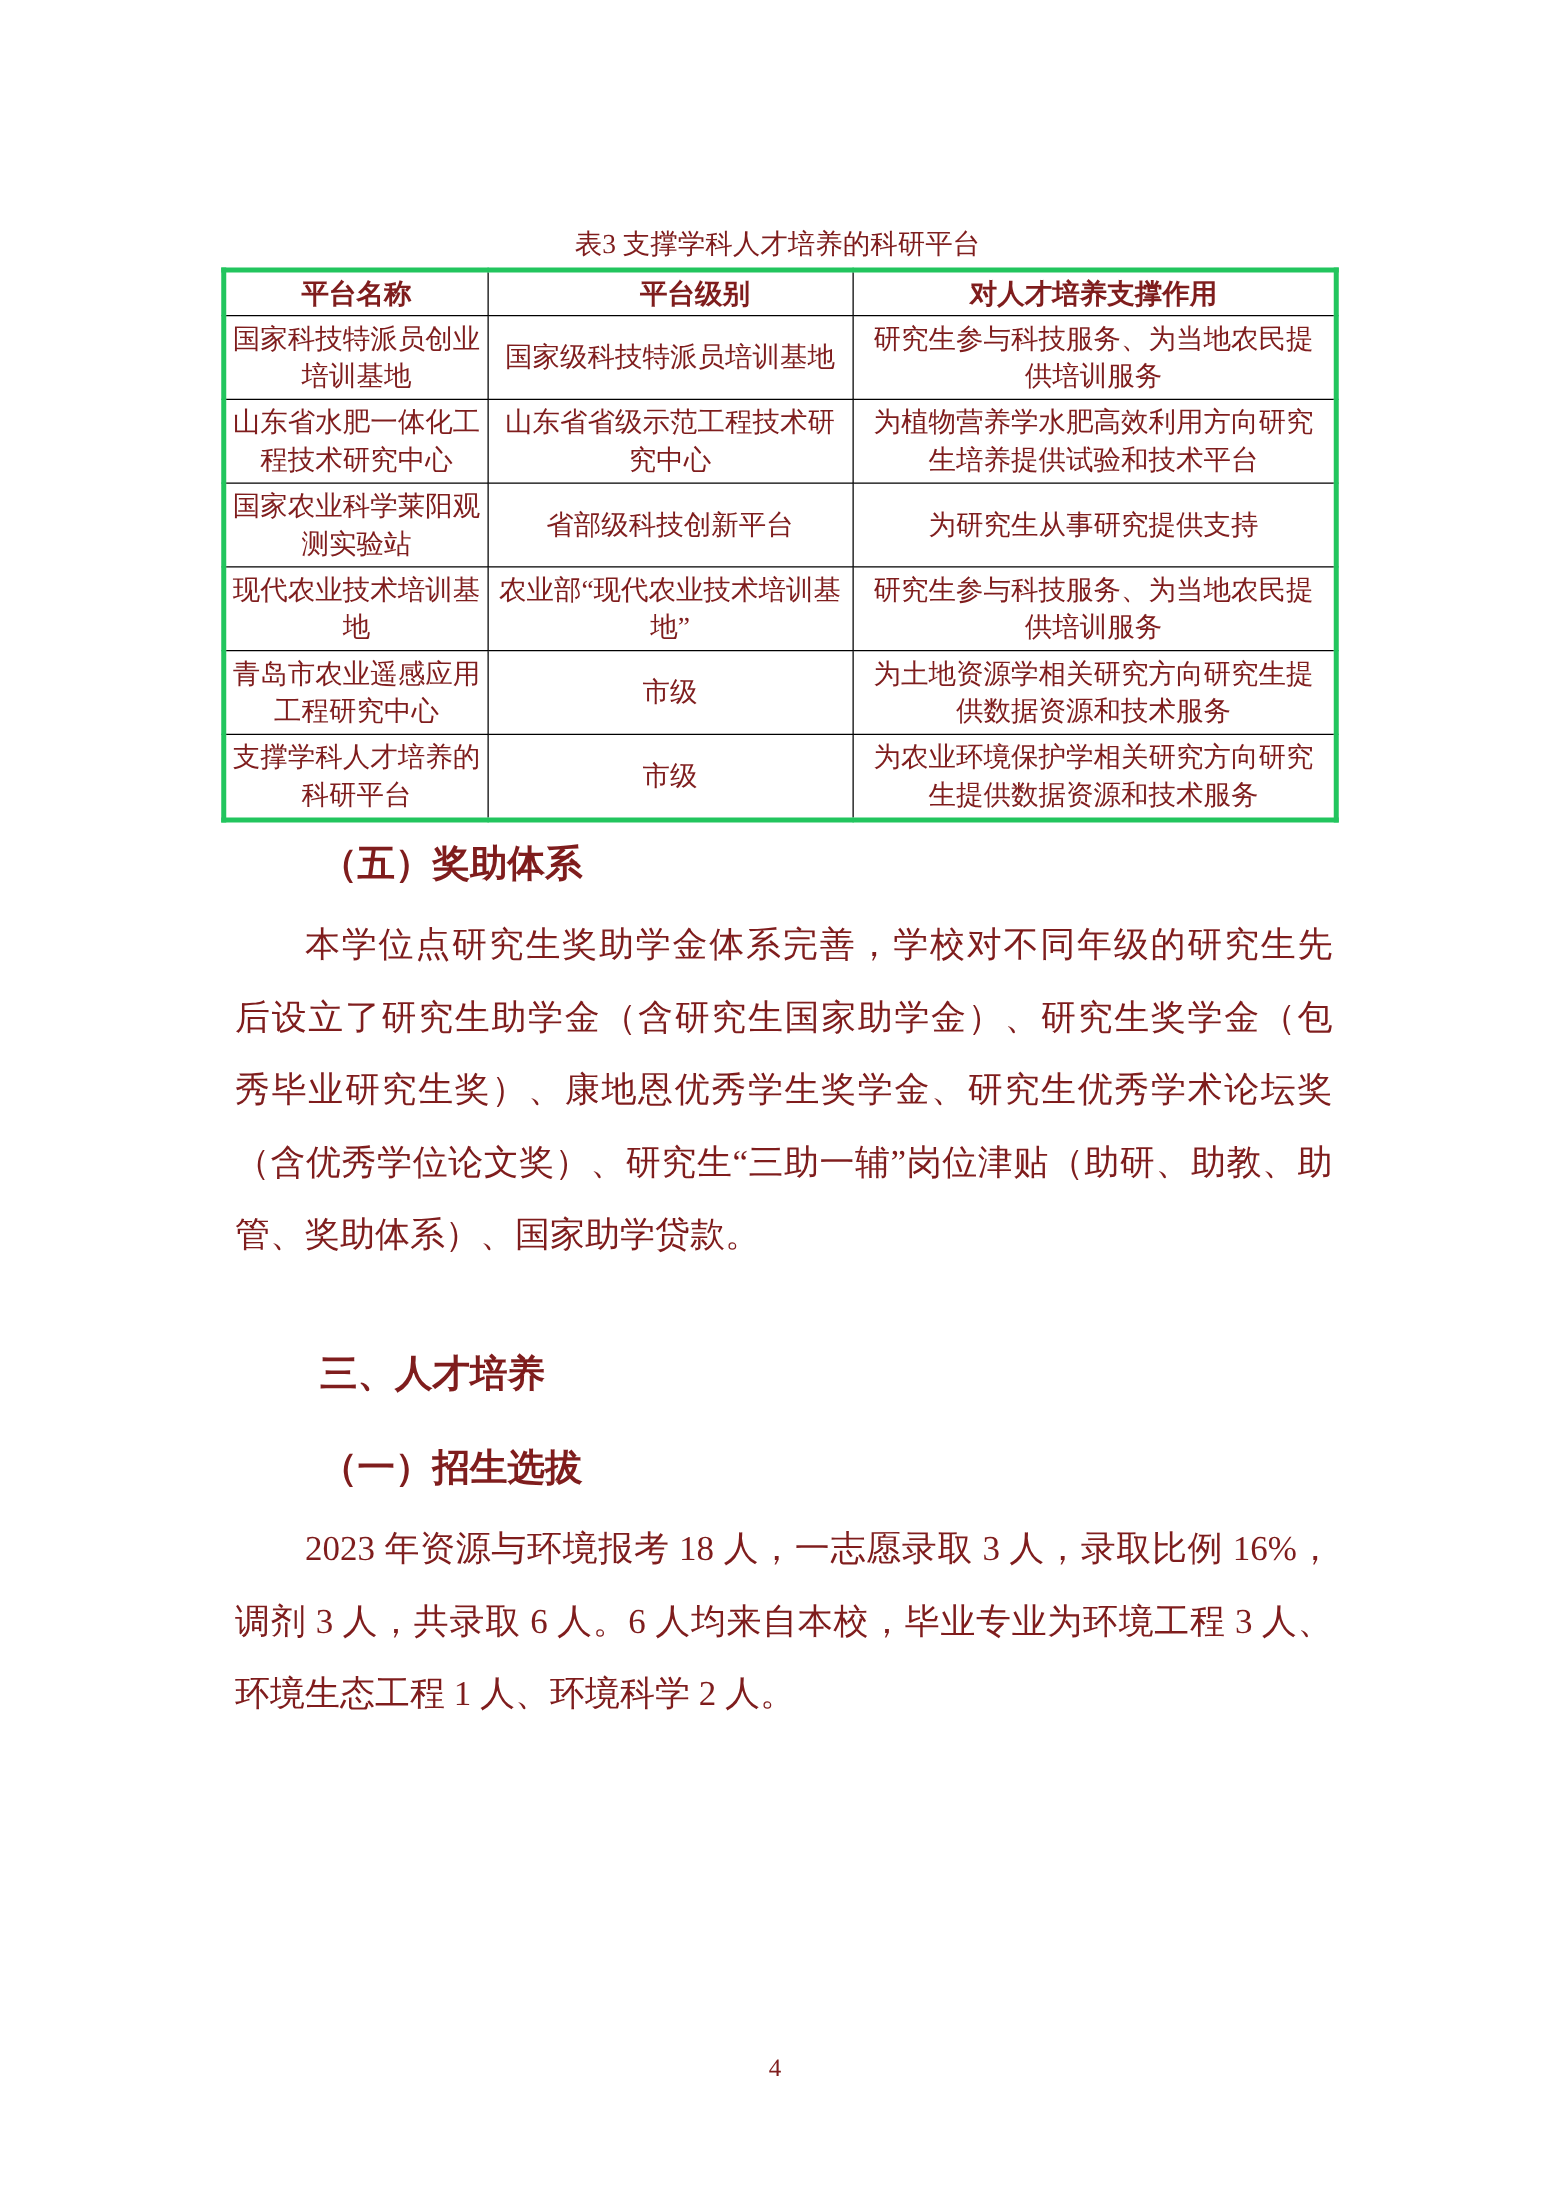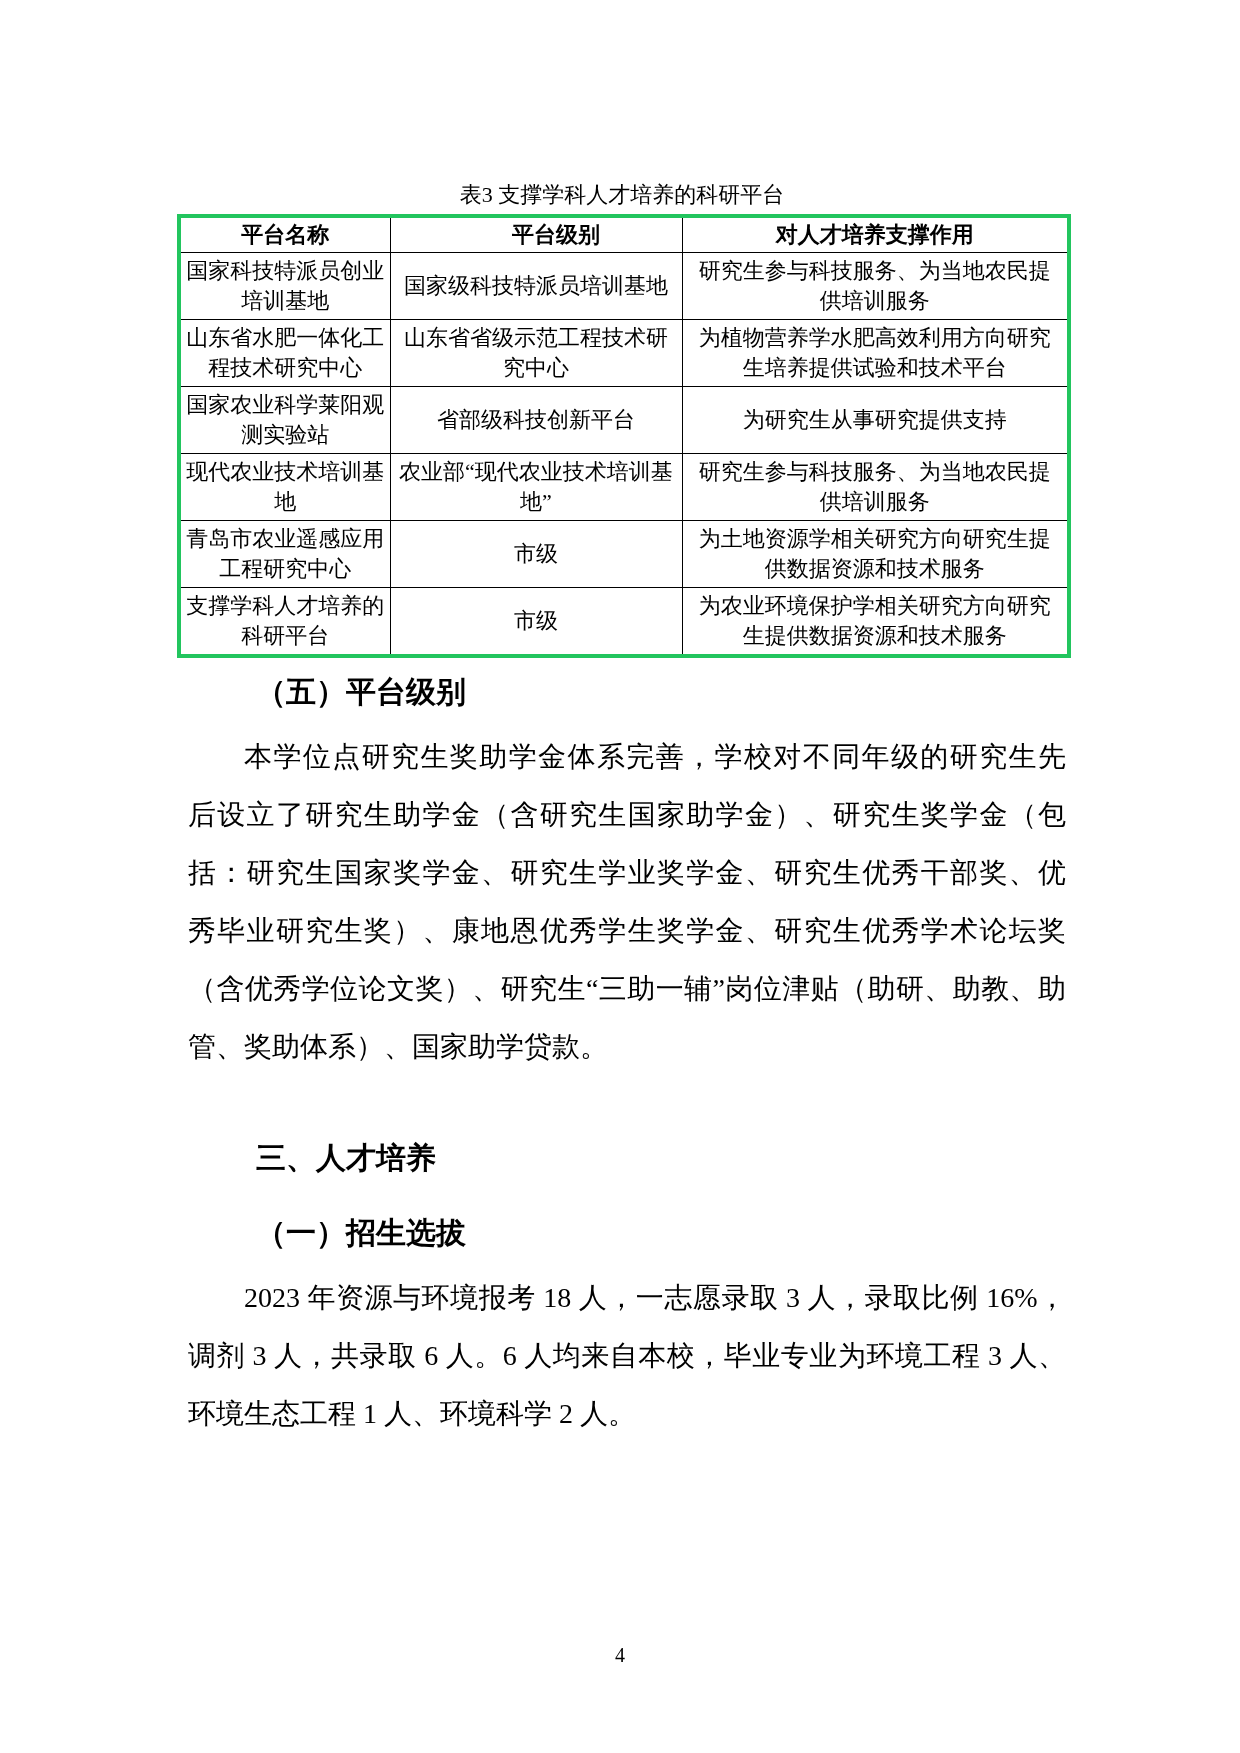--- a/index.html
+++ b/index.html
@@ -2,21 +2,21 @@
 <html><head>
 <meta charset="utf-8">
 <style>
   html,body{margin:0;padding:0;background:#888;}
   .page{
     position:relative;
     width:1240px;height:1753px;
     background:#ffffff;
     box-sizing:border-box;
     padding:180px 174px 0 188px;
-    color:#000000;
+    color:#7f1d1d;
     font-family:"Liberation Serif","DejaVu Serif",serif;
     overflow:hidden;
   }
   
   .caption{
     width:890px;margin-left:-11px;
     text-align:center;
     font-size:22px;line-height:30px;
     font-weight:normal;
   }
@@ -127,26 +127,25 @@
         <td>为土地资源学相关研究方向研究生提供数据资源和技术服务</td>
       </tr>
       <tr>
         <td>支撑学科人才培养的科研平台</td>
         <td>市级</td>
         <td>为农业环境保护学相关研究方向研究生提供数据资源和技术服务</td>
       </tr>
     </tbody>
   </table>
 
-  <div class="heading">（五）平台级别</div>
+  <div class="heading">（五）奖助体系</div>
 
   <div class="para">
     <div class="jline first">本学位点研究生奖助学金体系完善，学校对不同年级的研究生先</div>
     <div class="jline">后设立了研究生助学金（含研究生国家助学金）、研究生奖学金（包</div>
-    <div class="jline">括：研究生国家奖学金、研究生学业奖学金、研究生优秀干部奖、优</div>
     <div class="jline">秀毕业研究生奖）、康地恩优秀学生奖学金、研究生优秀学术论坛奖</div>
     <div class="jline">（含优秀学位论文奖）、研究生“三助一辅”岗位津贴（助研、助教、助</div>
     <div class="jline last">管、奖助体系）、国家助学贷款。</div>
   </div>
 
   <div class="heading h-talent">三、人才培养</div>
 
   <div class="heading h-enroll">（一）招生选拔</div>
 
   <div class="para p2">

